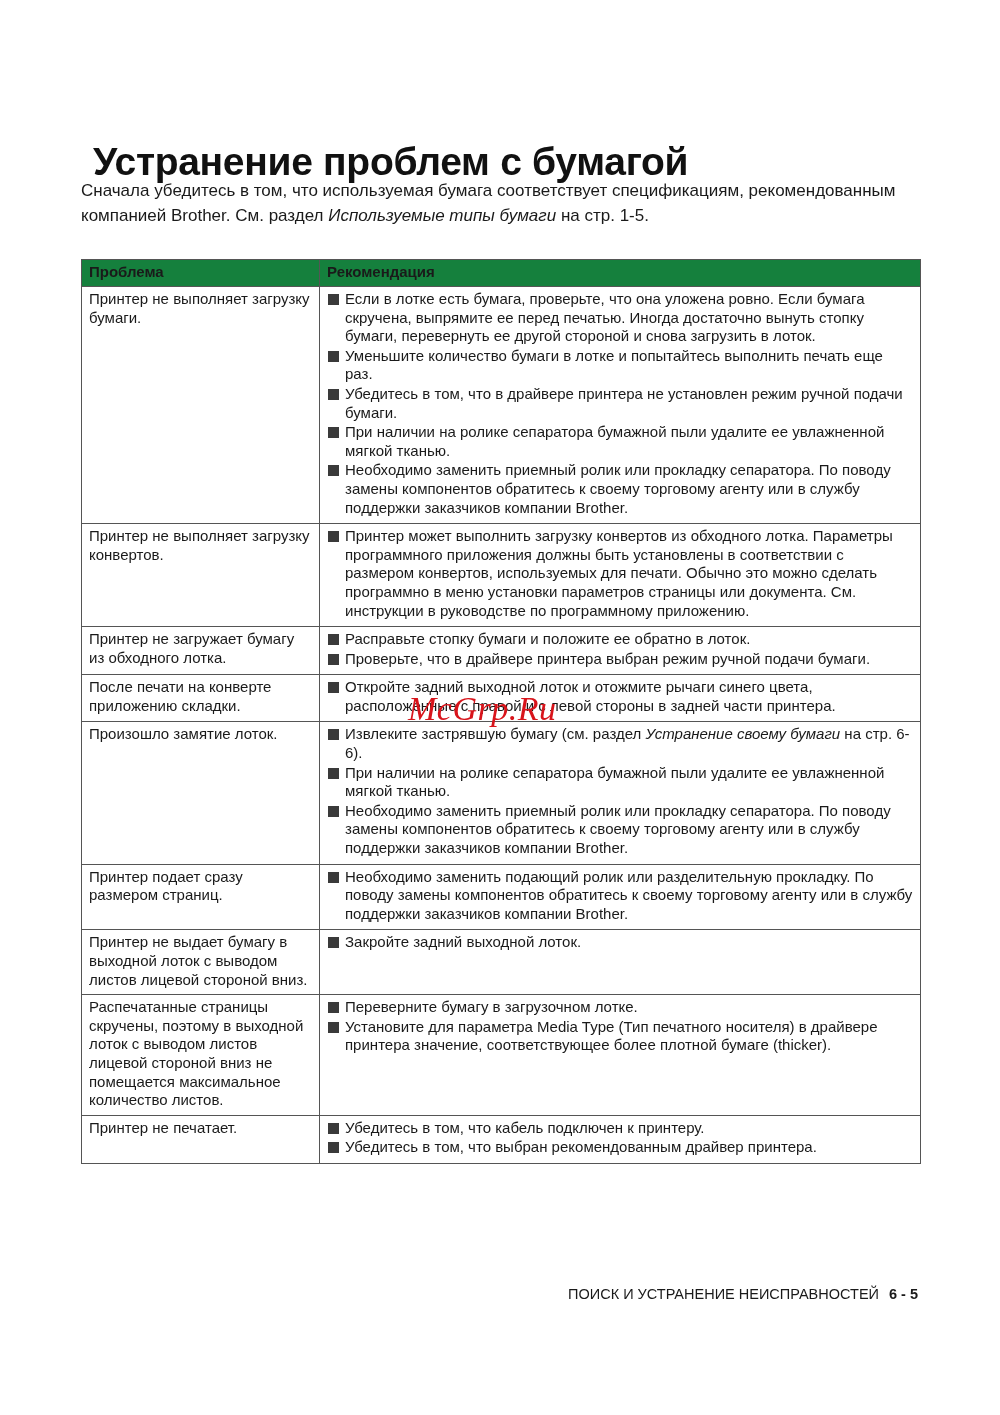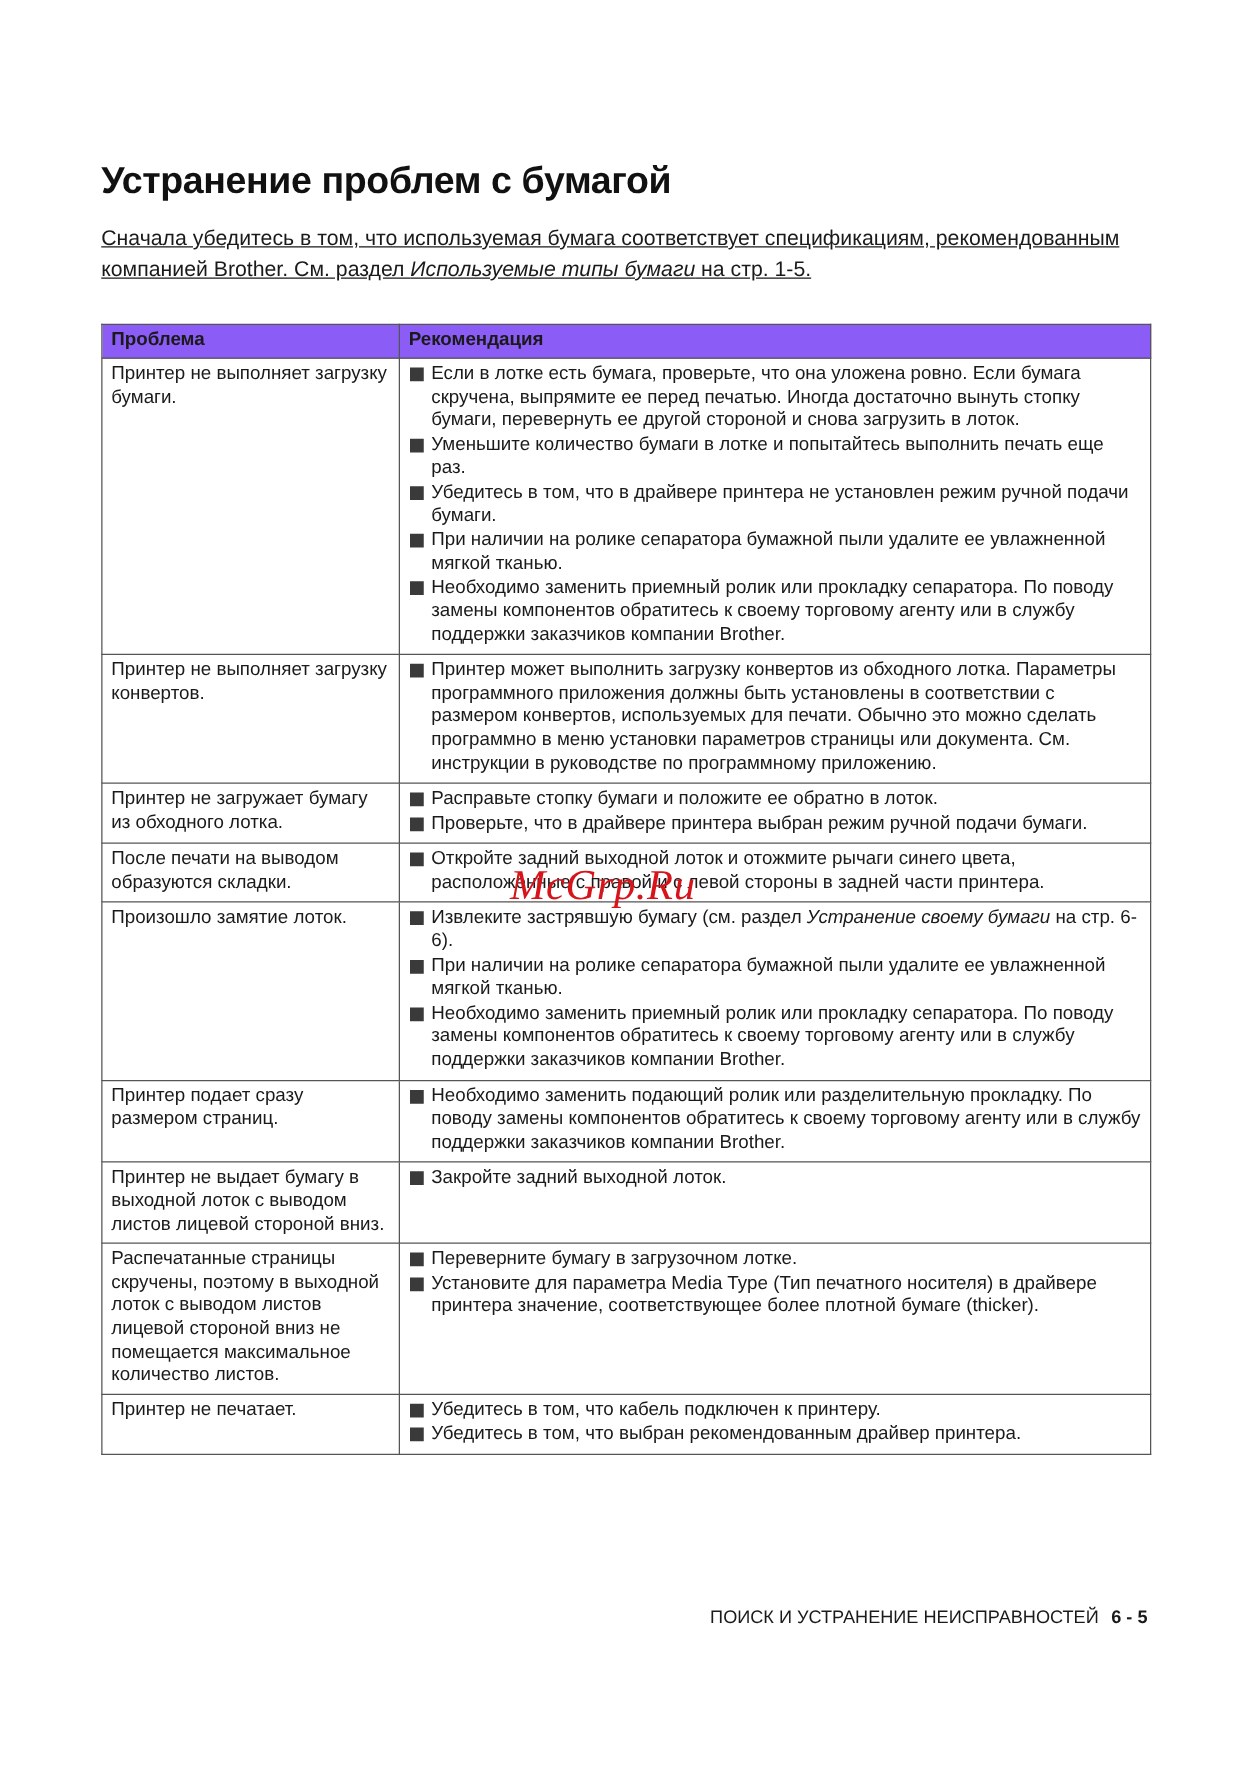--- a/index.html
+++ b/index.html
@@ -2,37 +2,37 @@
 <html><head>
   <meta charset="utf-8">
   <style>
     html, body { margin: 0; padding: 0; background: #ffffff; }
     body {
       width: 1000px; height: 1415px; position: relative; overflow: hidden;
       font-family: "Liberation Sans", sans-serif; color: #1a1a1a;
     }
     .title {
       position: absolute; left: 81px; top: 128px;
-      font-size: 30px; font-weight: bold; letter-spacing: -0.3px; margin: 0;
+      font-size: 39px; font-weight: bold; letter-spacing: -0.3px; margin: 12px;
       color: #111;
     }
     .intro {
       position: absolute; left: 81px; top: 178px; width: 850px;
-      font-size: 17px; line-height: 25px; margin: 0; color: #1a1a1a; text-decoration: underline;
+      font-size: 17px; line-height: 25px; margin: 0; color: #1a1a1a;
     }
     .intro i { font-style: italic; }
     table.ts {
       position: absolute; left: 81px; top: 259px; width: 840px;
       border-collapse: collapse; font-size: 15px; line-height: 18.6px;
     }
     table.ts th, table.ts td {
       border: 1.2px solid #555; vertical-align: top; text-align: left;
     }
     table.ts th {
-      background: #8b5cf6; font-weight: bold; padding: 3px 7px 2px 7px;
+      background: #15803d; font-weight: bold; padding: 3px 7px 2px 7px;
       font-size: 15px; height: 21px;
     }
     table.ts td { padding: 3px 7px 5px 7px; }
     col.c1 { width: 238px; }
     ul.rec { list-style: none; margin: 0; padding: 0; }
     ul.rec li { position: relative; padding-left: 18px; margin: 0 0 1px 0; }
     ul.rec li .bullet {
       position: absolute; left: 1px; top: 4px; width: 11px; height: 11px;
       background: #3a3a3a;
     }
@@ -91,21 +91,21 @@
       <tr>
         <td>Принтер не загружает бумагу из обходного лотка.</td>
         <td>
           <ul class="rec">
             <li><span class="bullet"></span><span>Расправьте стопку бумаги и положите ее обратно в лоток.</span></li>
             <li><span class="bullet"></span><span>Проверьте, что в драйвере принтера выбран режим ручной подачи бумаги.</span></li>
           </ul>
         </td>
       </tr>
       <tr>
-        <td>После печати на выводом образуются складки.</td>
+        <td>После печати на конверте приложению складки.</td>
         <td>
           <ul class="rec">
             <li><span class="bullet"></span><span>Откройте задний выходной лоток и отожмите рычаги синего цвета, расположенные с правой и с левой стороны в задней части принтера.</span></li>
           </ul>
         </td>
       </tr>
       <tr>
         <td>Произошло замятие лоток.</td>
         <td>
           <ul class="rec">

